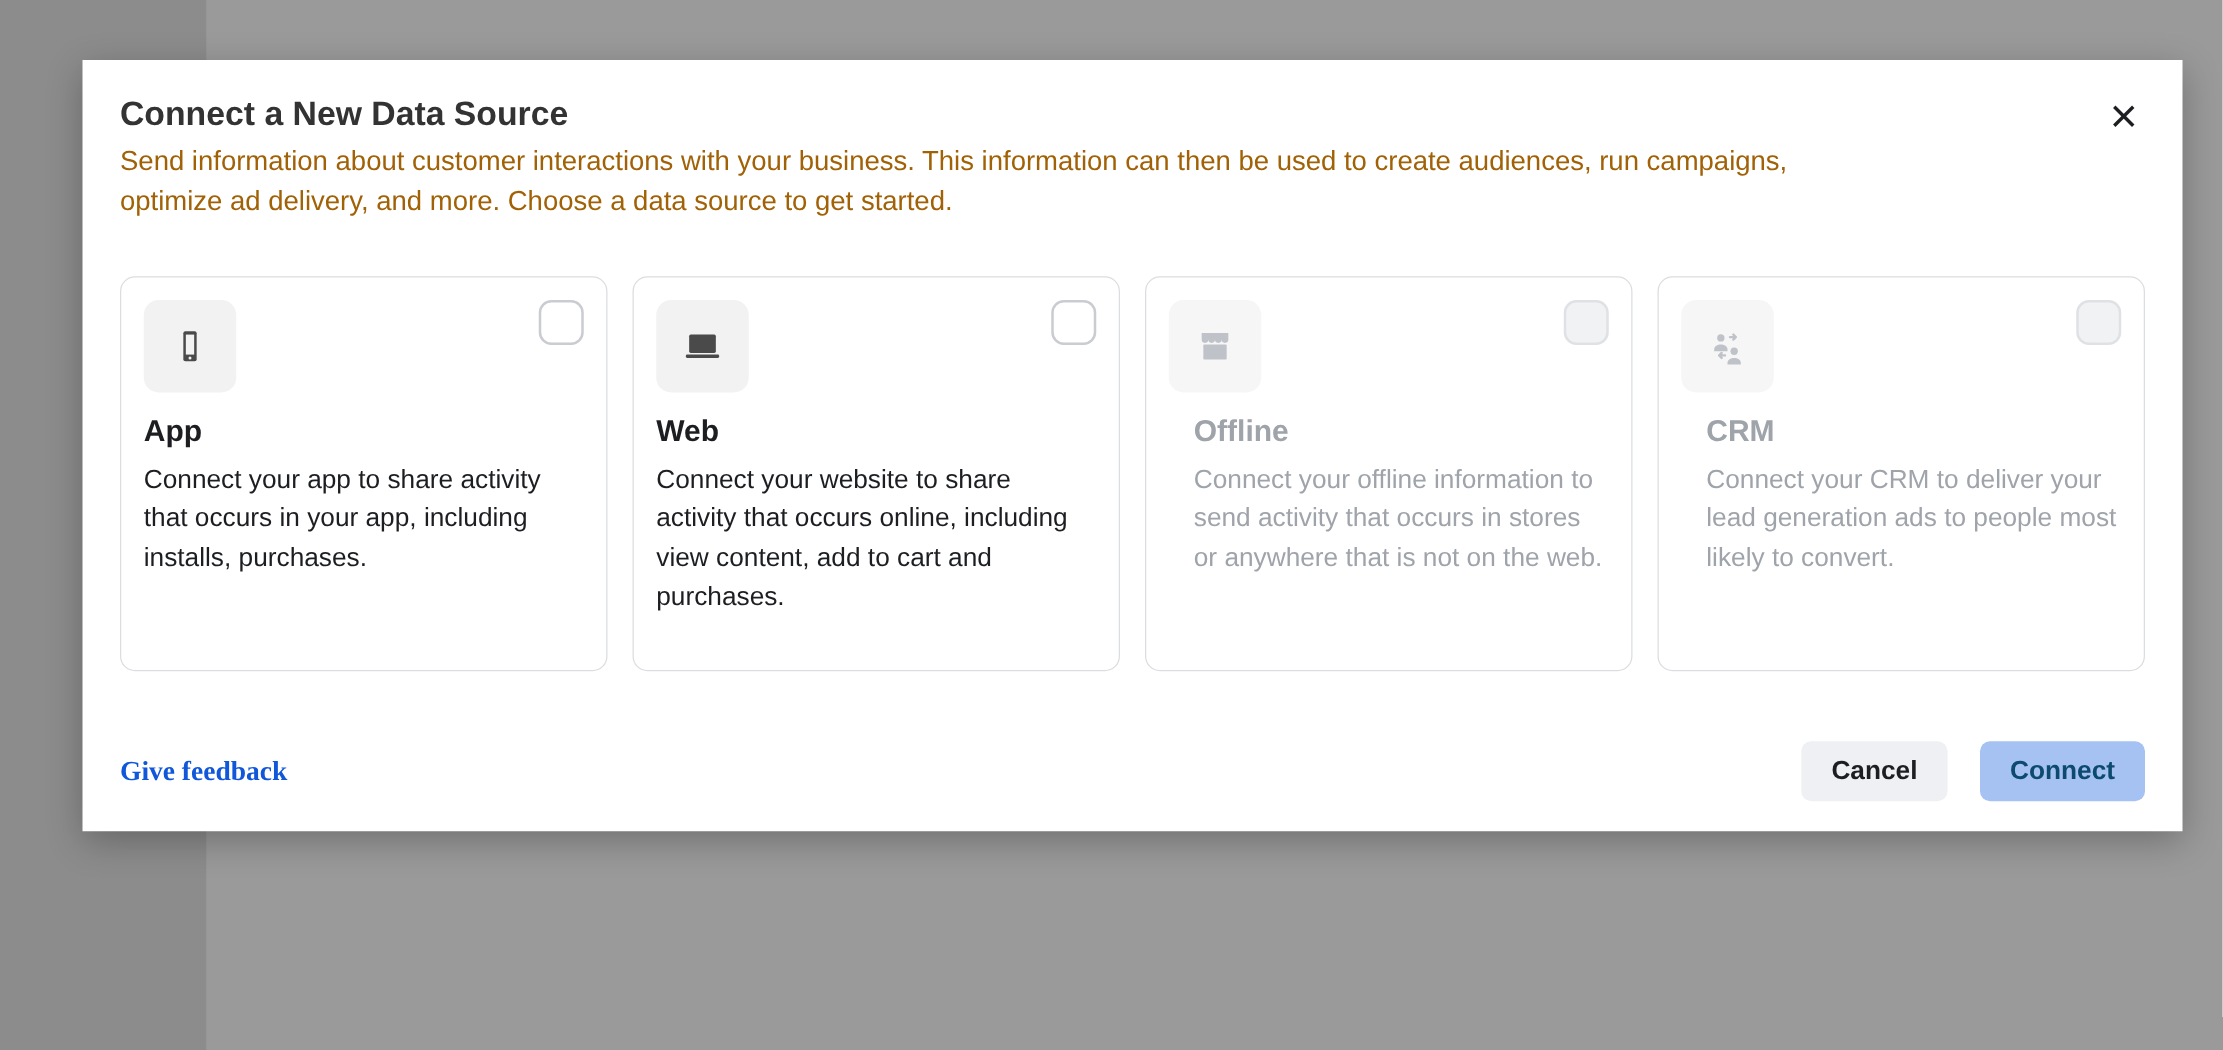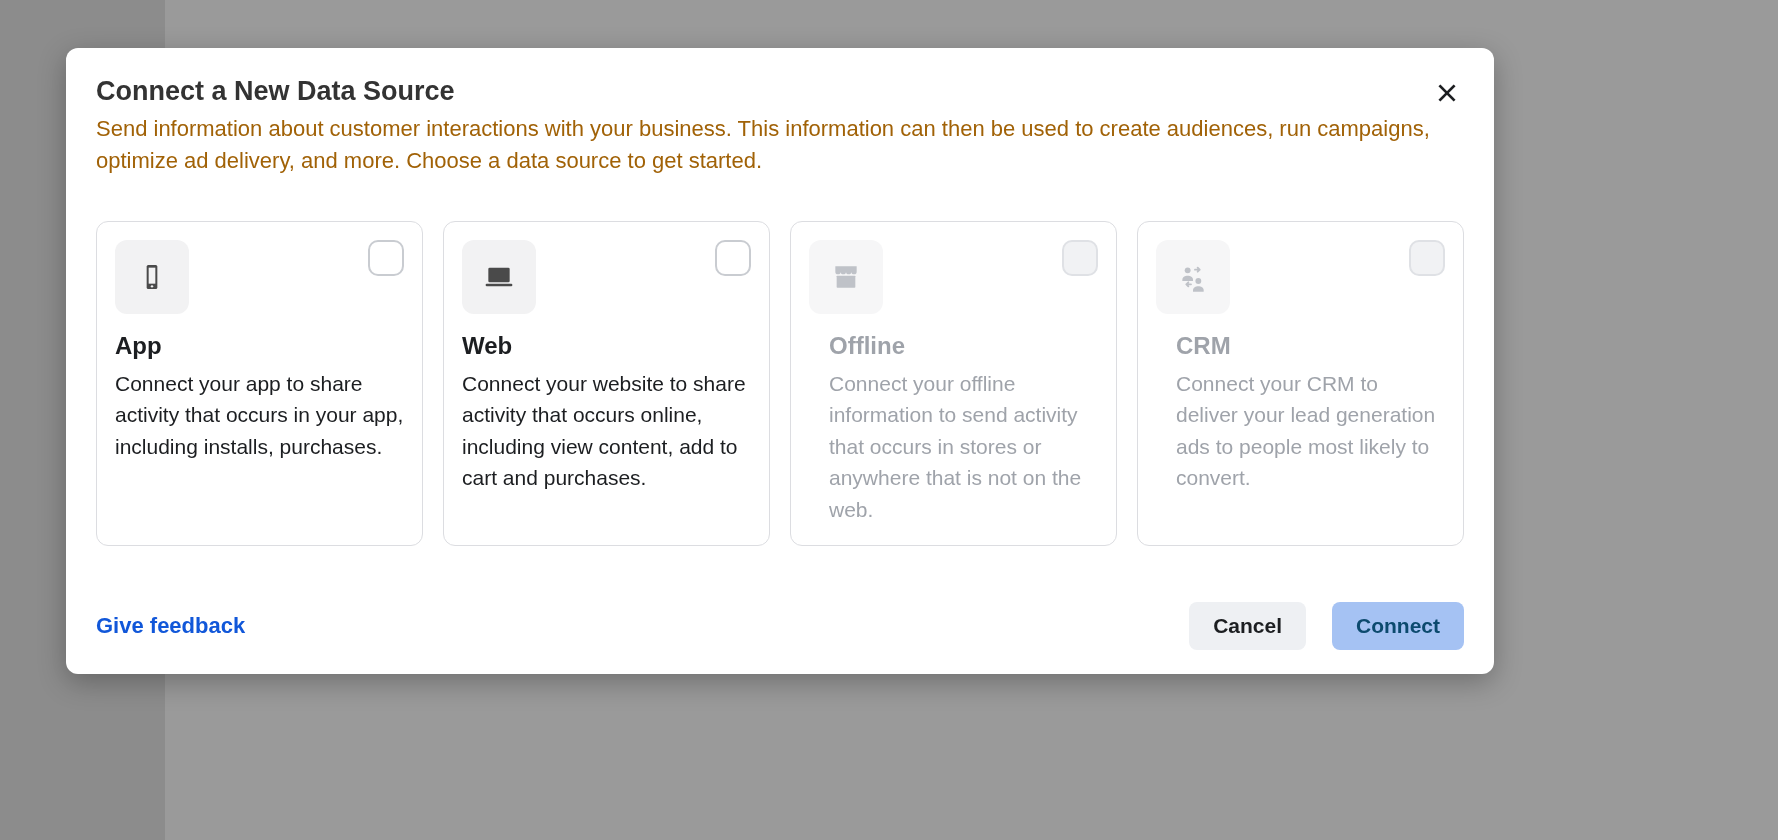--- a/index.html
+++ b/index.html
@@ -20,23 +20,23 @@
       left: 0;
       top: 0;
       width: 165px;
       height: 840px;
       background: #8c8c8c;
     }
     .modal {
       position: absolute;
       left: 66px;
       top: 48px;
-      width: 1428px;
+      width: 1680px;
       background: #fff;
-      border-radius: 12px;
+      border-radius: 0;
       box-shadow: 0 8px 28px rgba(0,0,0,0.28);
       padding: 28px 30px 24px 30px;
     }
     .modal-header {
       display: flex;
       justify-content: space-between;
       align-items: flex-start;
     }
     .modal-title {
       font-size: 27px;
@@ -130,20 +130,21 @@
       justify-content: space-between;
       align-items: center;
       margin-top: 56px;
     }
     .feedback-link {
       font-size: 22px;
       color: #1157d9;
       font-weight: 600;
       text-decoration: none;
       cursor: pointer;
+      font-family: Liberation Serif, serif;
     }
     .footer-actions {
       display: flex;
       gap: 26px;
     }
     .btn {
       font-size: 21px;
       font-weight: 600;
       border-radius: 8px;
       padding: 12px 24px;

